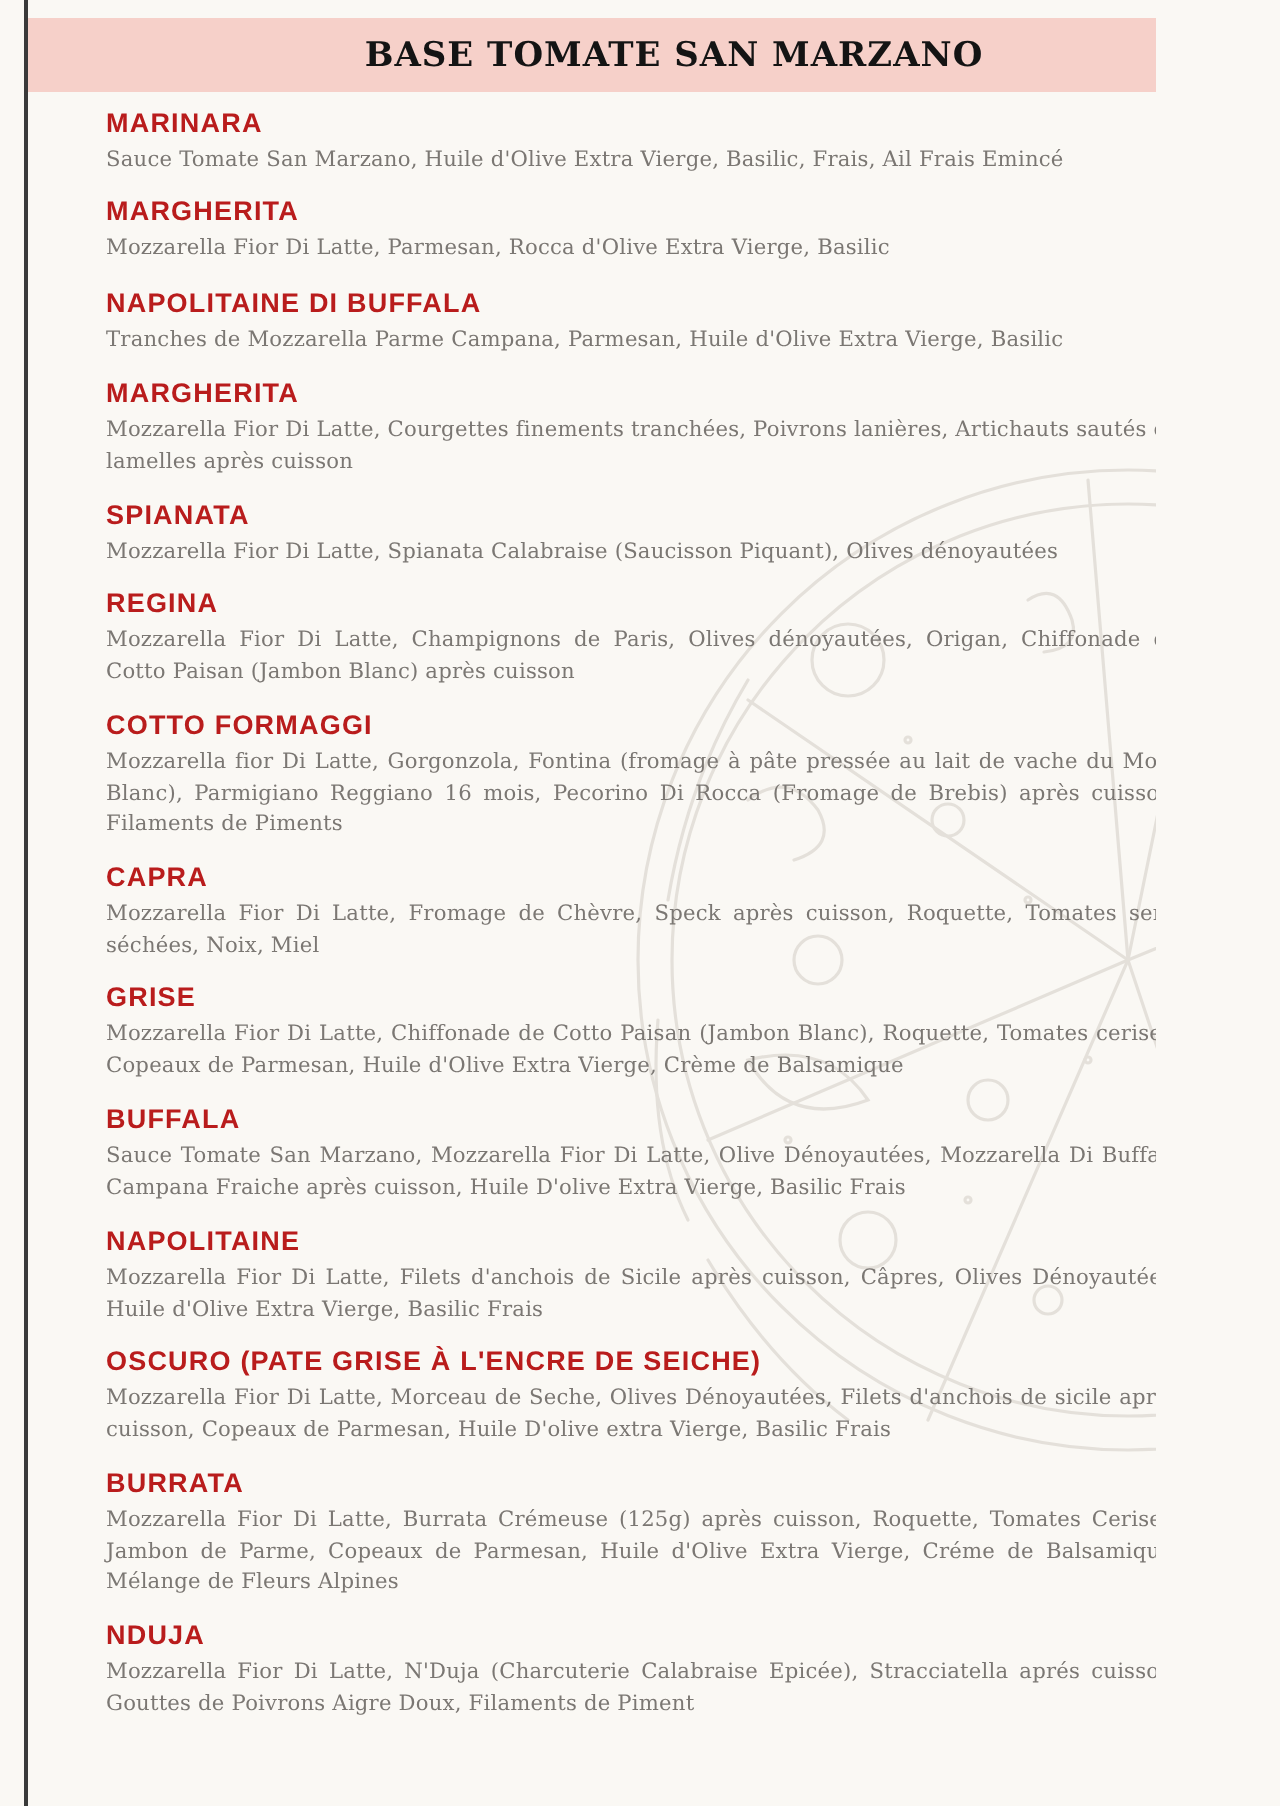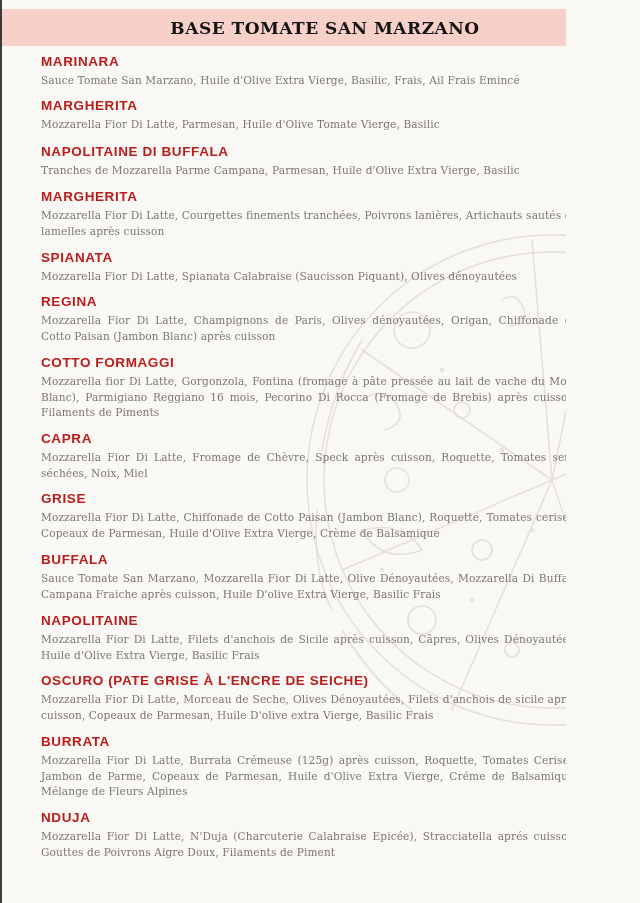--- a/index.html
+++ b/index.html
@@ -9,21 +9,21 @@
     body {
       width: 640px;
       height: 903px;
       overflow: hidden;
       background: #faf8f4;
       position: relative;
       font-family: "DejaVu Serif", serif;
     }
     .page {
       position: absolute;
-      left: 0; top: 0;
+      left: 12px; top: 0;
       width: 566px; height: 903px;
       background: #faf8f4;
       border-left: 2px solid #3a3a3a;
       box-sizing: border-box;
       overflow: hidden;
     }
     .watermark {
       position: absolute;
       left: 300px;
       top: 150px;
@@ -159,21 +159,21 @@
 
     <div class="item" style="top:54px">
       <span class="item-name">MARINARA</span>
       <span class="item-price" style="top:2px">8,90</span>
       <div class="item-desc single">Sauce Tomate San Marzano, Huile d'Olive Extra Vierge, Basilic, Frais, Ail Frais Emincé</div>
     </div>
 
     <div class="item" style="top:98px">
       <span class="item-name">MARGHERITA</span>
       <span class="item-price" style="top:2px">12,90</span>
-      <div class="item-desc single">Mozzarella Fior Di Latte, Parmesan, Huile d'Olive Tomate Vierge, Basilic</div>
+      <div class="item-desc single">Mozzarella Fior Di Latte, Parmesan, Rocca d'Olive Extra Vierge, Basilic</div>
     </div>
 
     <div class="item" style="top:144px">
       <span class="item-name">NAPOLITAINE DI BUFFALA</span>
       <span class="item-price" style="top:0px">14,90</span>
       <div class="item-desc single">Tranches de Mozzarella Parme Campana, Parmesan, Huile d'Olive Extra Vierge, Basilic</div>
     </div>
 
     <div class="item" style="top:189px">
       <span class="item-name">MARGHERITA</span>

